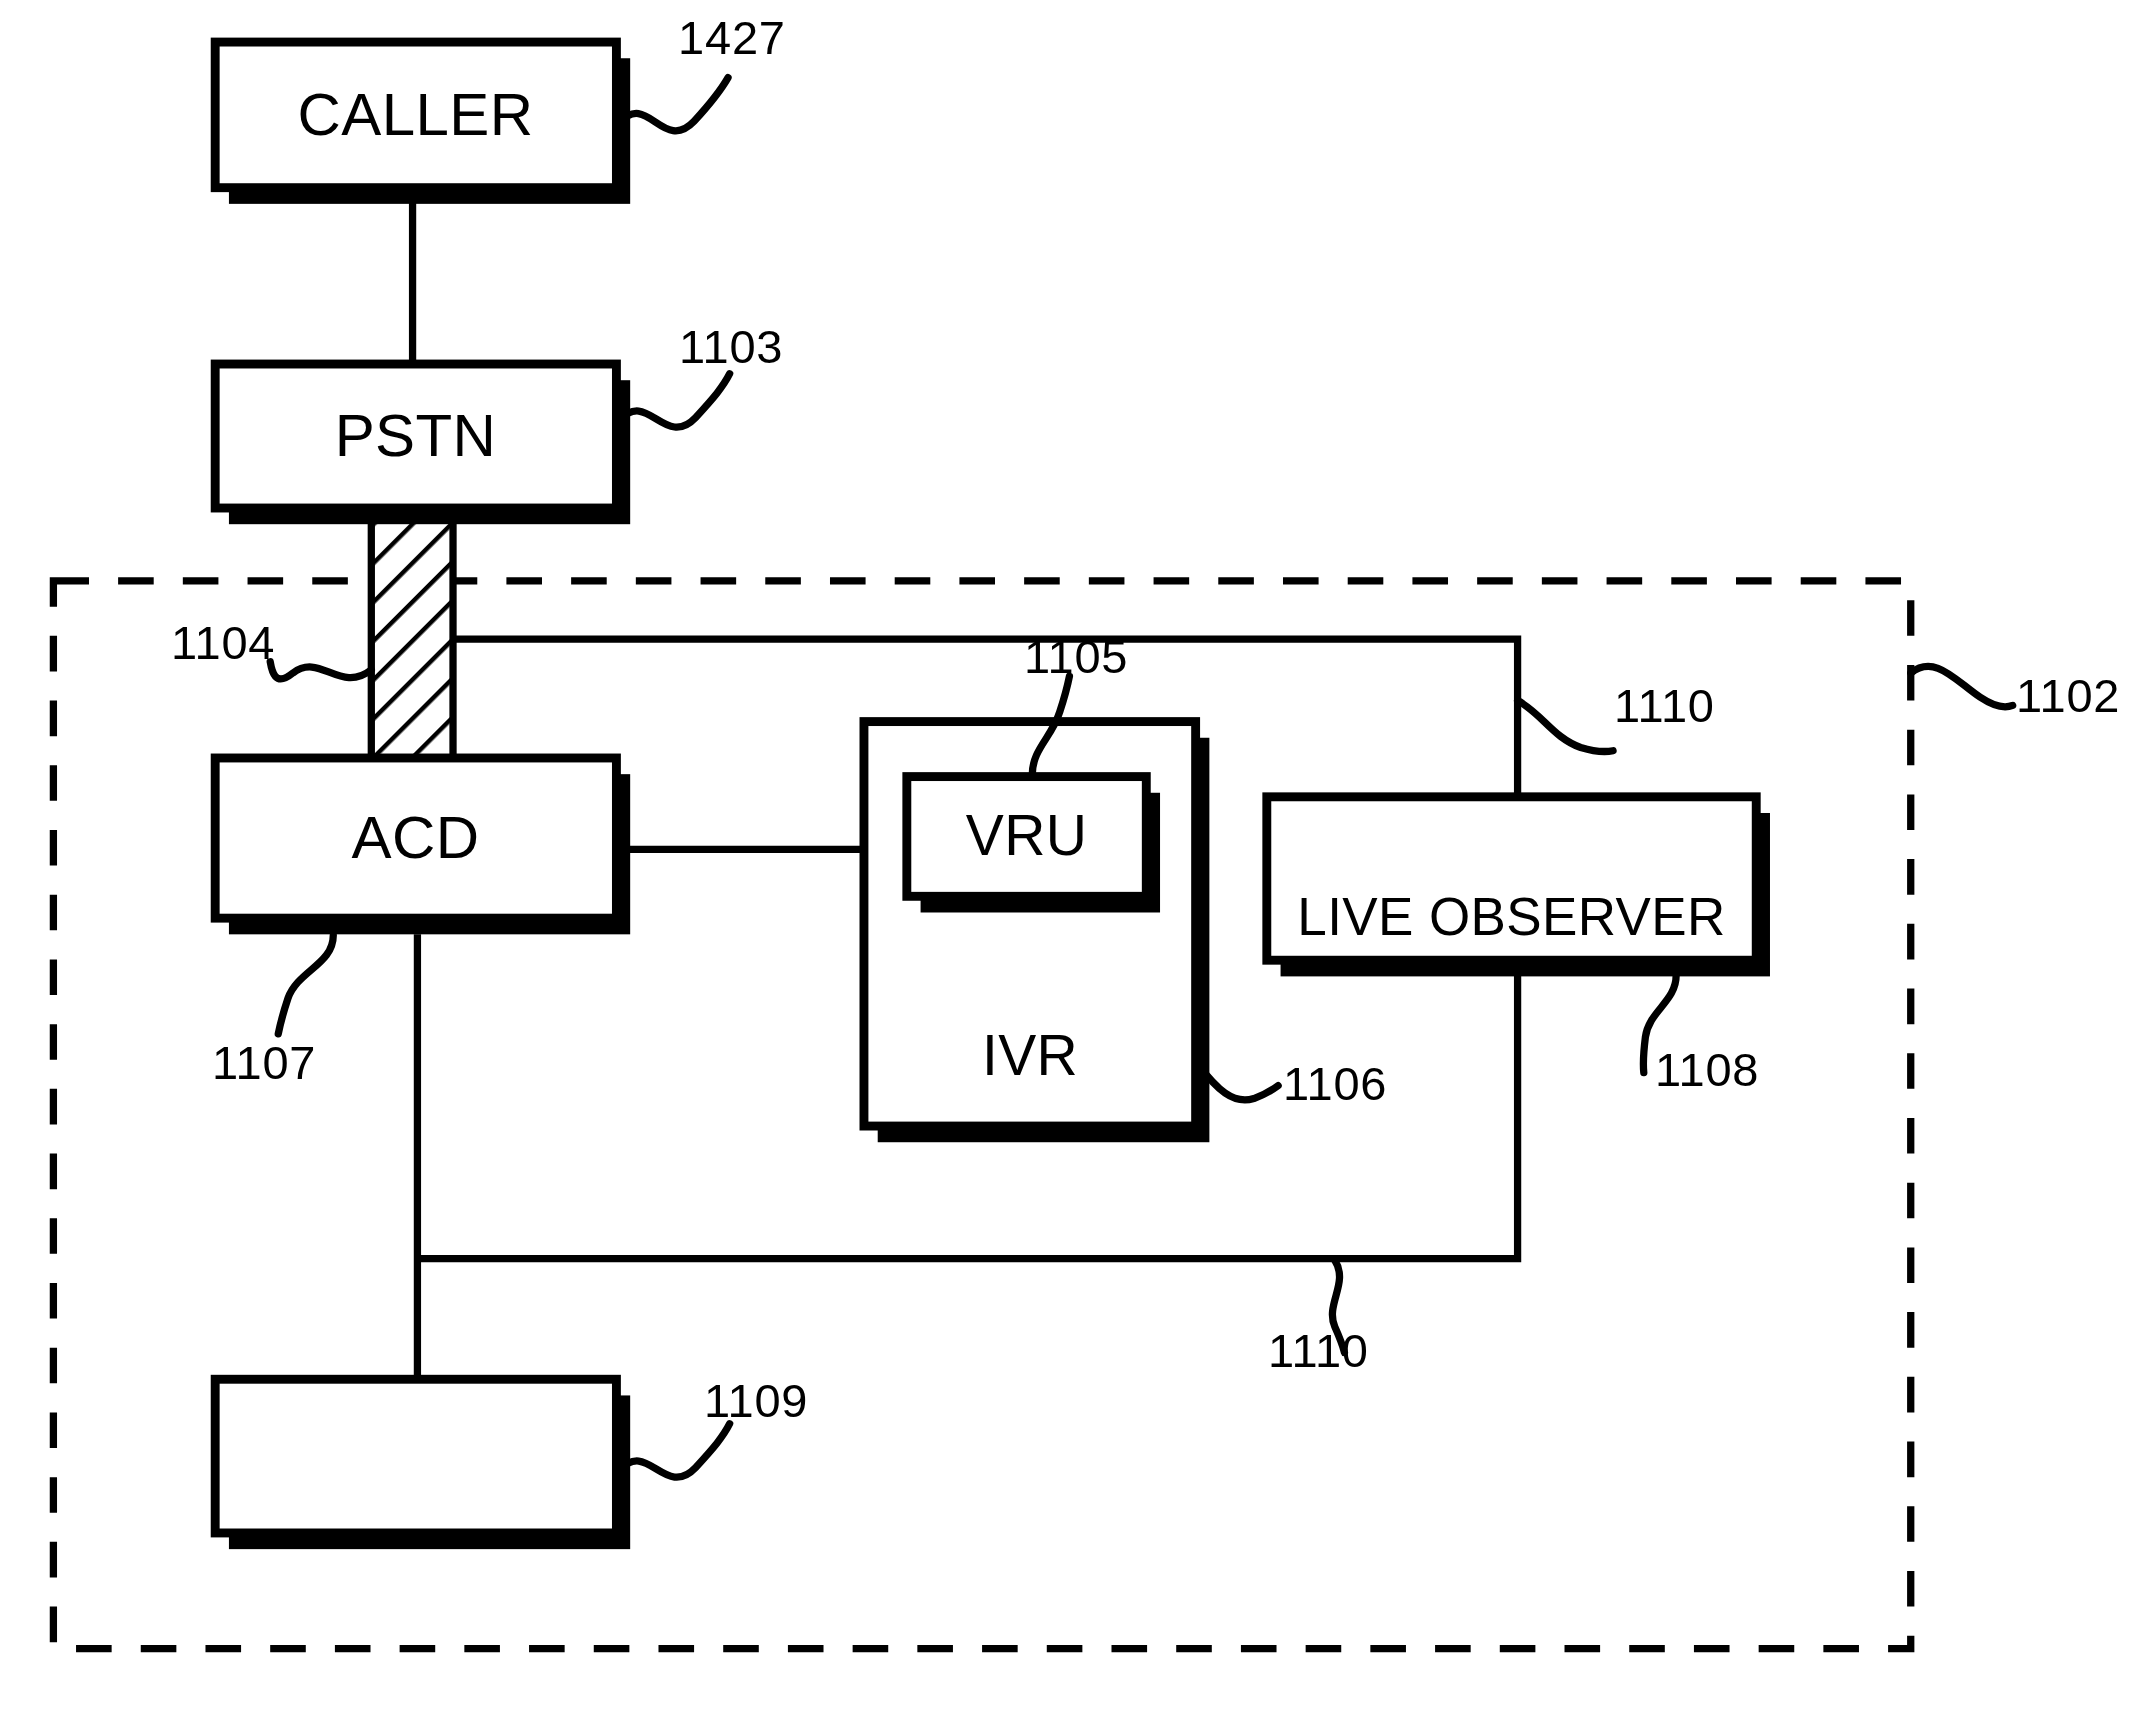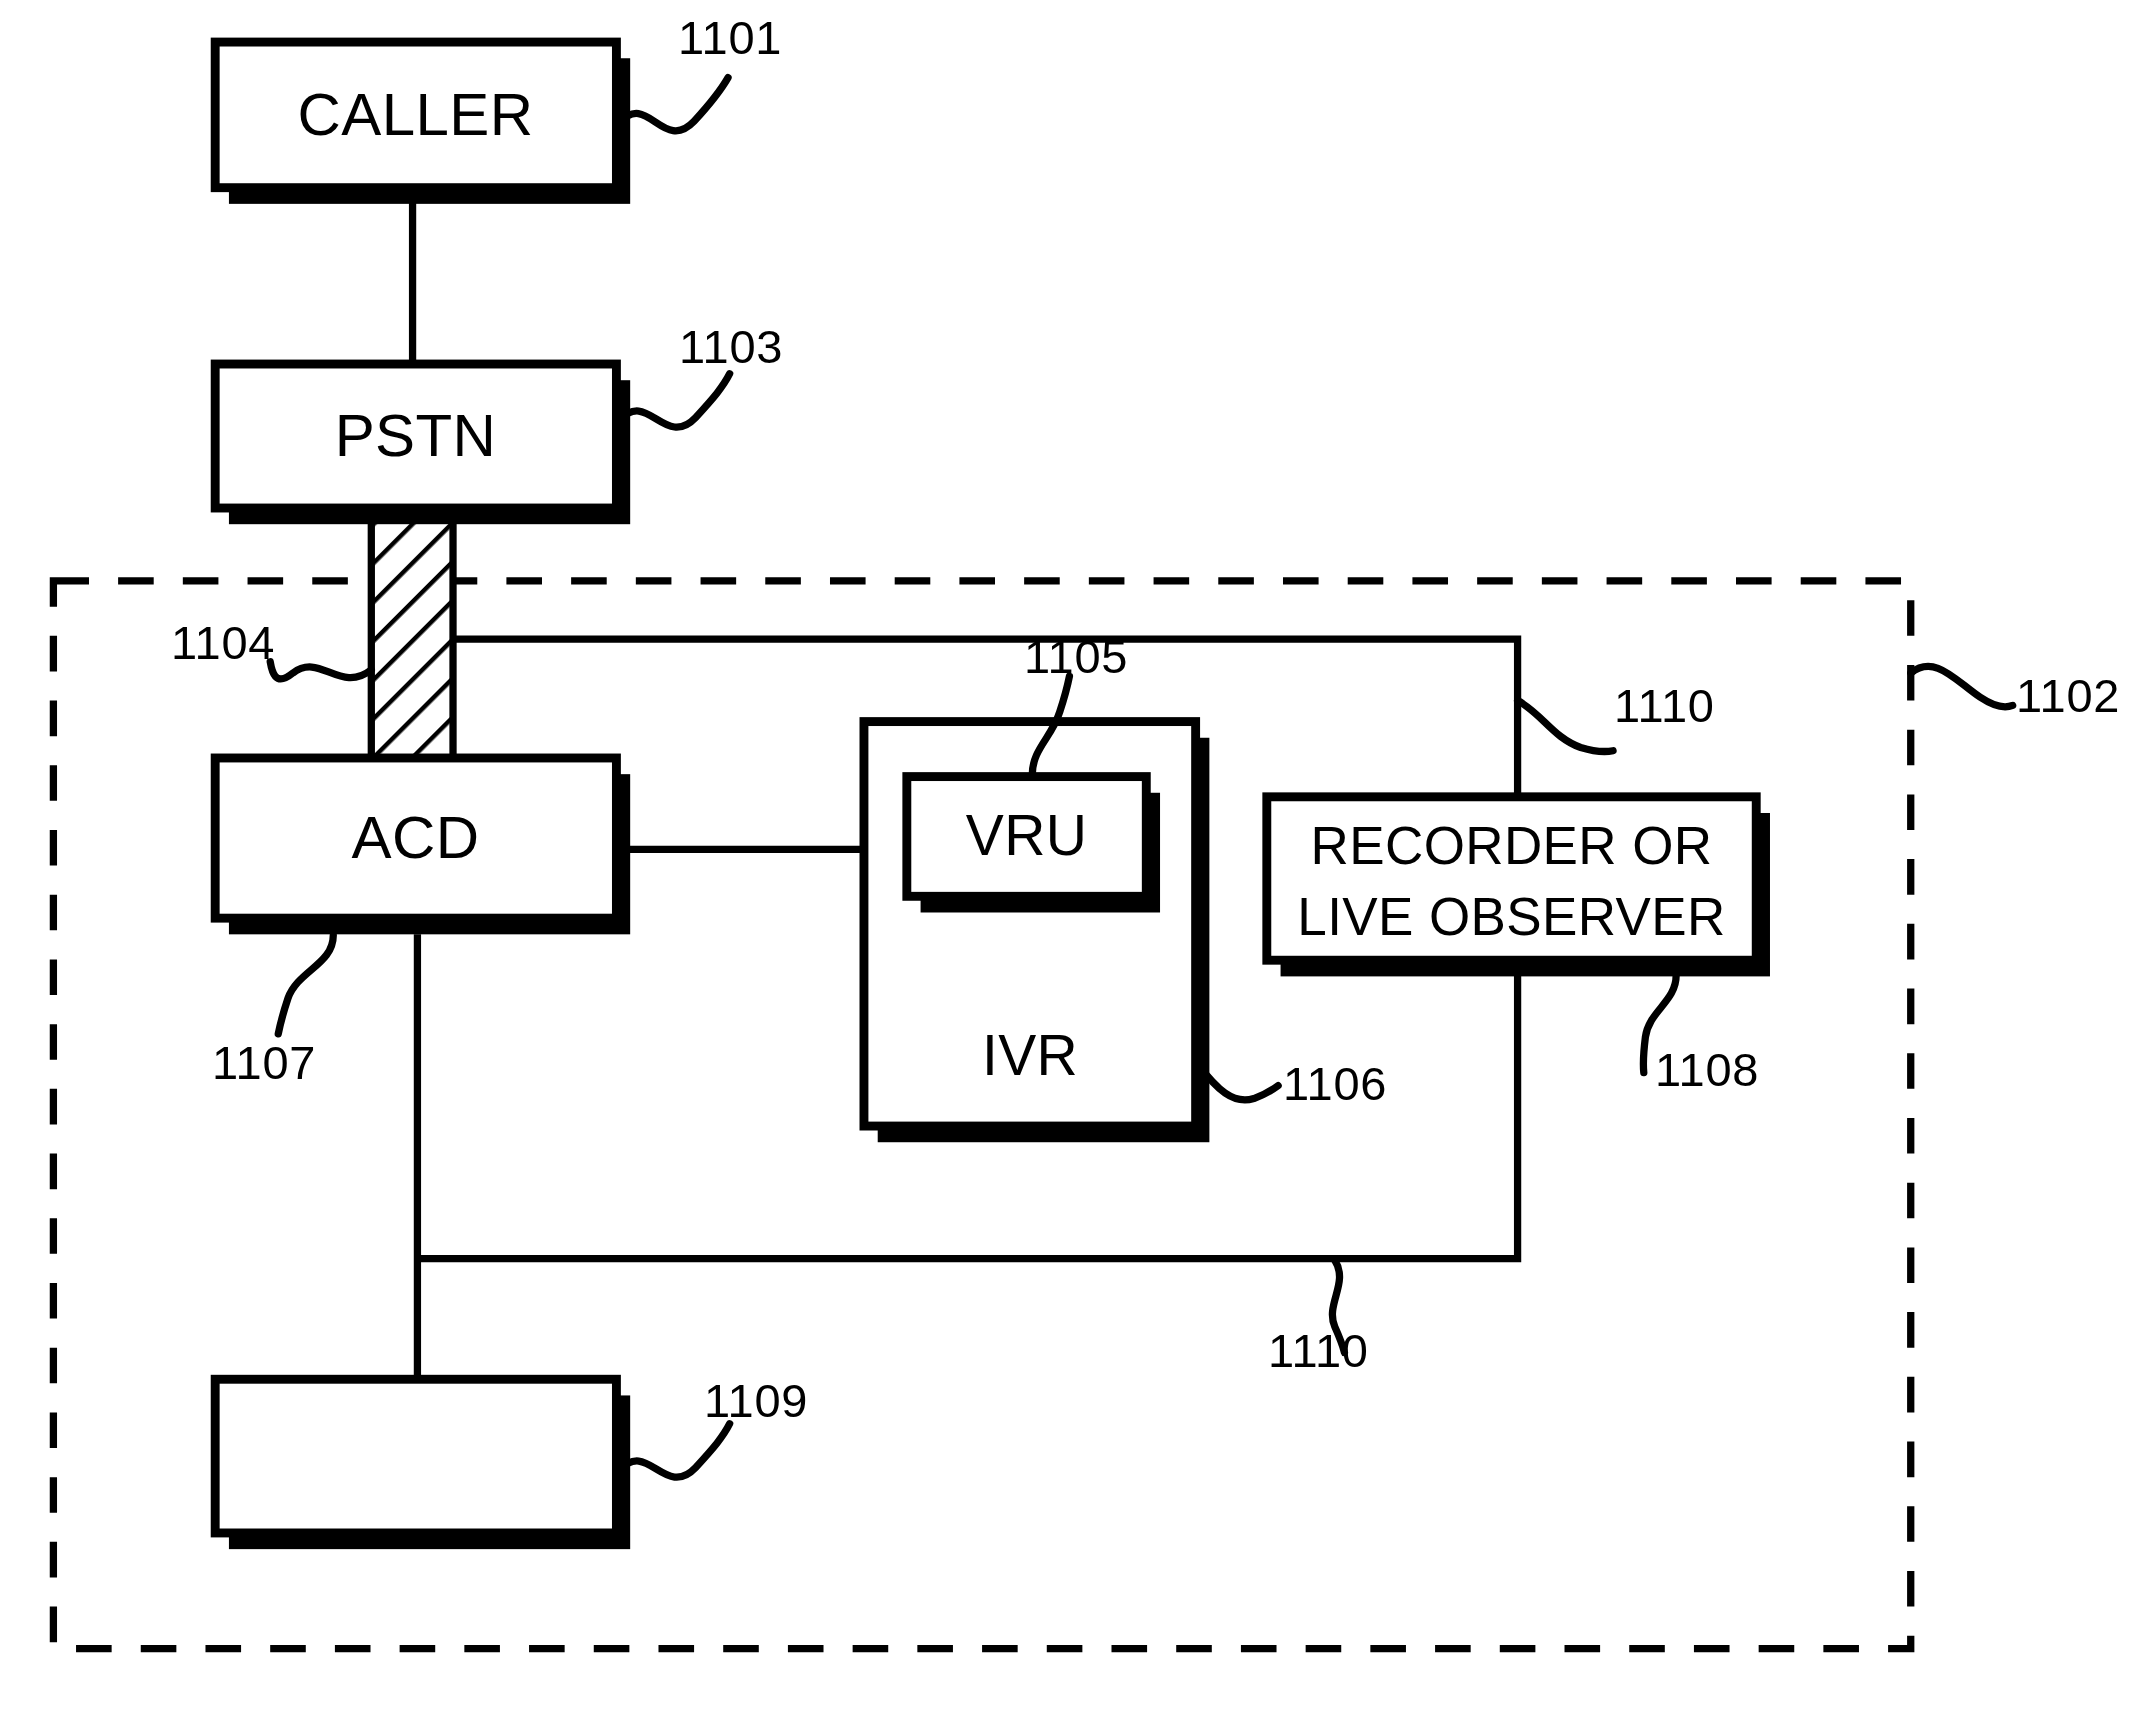--- a/index.html
+++ b/index.html
@@ -99,25 +99,24 @@
   <div class="boxlabel" style="left:215px;top:42px;width:401px;height:146px;font-size:60px;">CALLER</div>
 
   <div class="boxlabel" style="left:215px;top:758px;width:401px;height:160px;font-size:60px;">ACD</div>
 
   <div class="boxlabel" style="left:215px;top:364px;width:401px;height:144px;font-size:60px;">PSTN</div>
 
   <div class="boxlabel" style="left:907px;top:776px;width:239px;height:120px;font-size:57px;">VRU</div>
 
   <div class="boxlabel" style="left:864px;top:1011px;width:332px;height:89px;font-size:57px;">IVR</div>
 
-  <div class="boxlabel" style="left:1267px;top:809px;width:489px;height:73px;font-size:53px;">RECORDER OR</div>
   <div class="boxlabel" style="left:1267px;top:880px;width:489px;height:73px;font-size:53px;">LIVE OBSERVER</div>
 
 
-  <div class="reflabel" style="left:678px;top:9.7px;">1101</div>
+  <div class="reflabel" style="left:678px;top:9.7px;">1427</div>
 
   <div class="reflabel" style="left:679px;top:319px;">1103</div>
 
   <div class="reflabel" style="left:171px;top:615px;">1104</div>
 
   <div class="reflabel" style="left:1024px;top:629px;text-align:right;">1105</div>
 
   <div class="reflabel" style="left:1283px;top:1056px;">1106</div>
 
   <div class="reflabel" style="left:212px;top:1035px;">1107</div>

